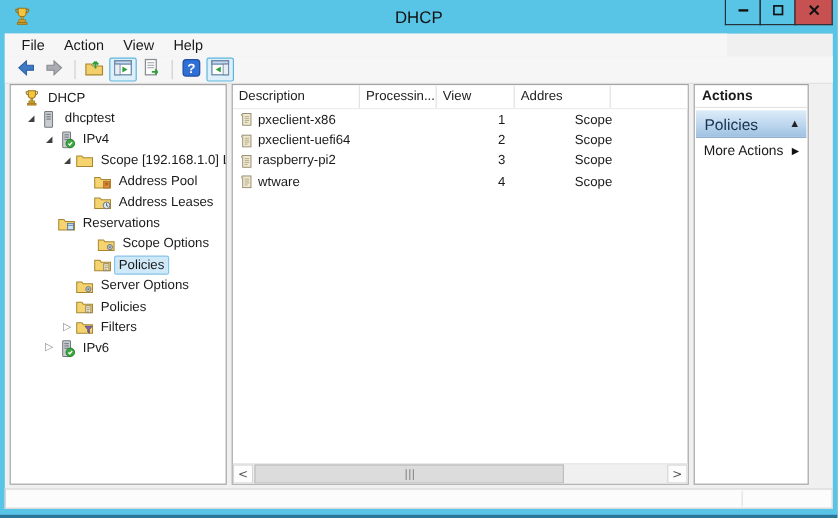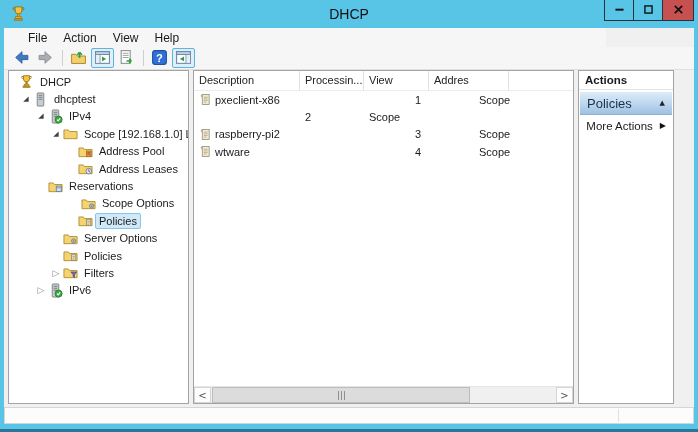--- a/index.html
+++ b/index.html
@@ -13,21 +13,21 @@
   .title{position:absolute;left:0;right:0;top:0;height:28px;text-align:center;line-height:28px;font-size:14px;color:#111;}
   .win-btns{position:absolute;top:0;right:4px;display:flex;}
   .win-btn{width:30px;height:21px;border:1px solid #27333a;border-top:none;margin-left:-1px;display:flex;align-items:center;justify-content:center;background:transparent;}
   .win-btn svg{width:13px;height:13px;}
   .win-btn.close{width:32px;background:#c75050;}
 
   
   .client{position:absolute;left:4px;top:28px;width:690px;height:396px;background:#f0f0f0;}
 
   
-  .menubar{position:absolute;left:4px;top:28px;width:602px;height:19px;background:#f6f6f6;display:flex;align-items:center;padding-left:16px;font-size:12px;}
+  .menubar{position:absolute;left:4px;top:28px;width:602px;height:19px;background:#f6f6f6;display:flex;align-items:center;padding-left:6px;font-size:12px;}
   .menu-item{padding:2px 8px;}
   .toolbar{position:absolute;left:4px;top:47px;width:690px;height:23px;background:#f6f6f6;border-bottom:1px solid #e0e0e0;display:flex;align-items:center;padding-left:6px;}
   .tool-btn{width:23px;height:20px;display:flex;align-items:center;justify-content:center;border:1px solid transparent;border-radius:2px;margin-right:1px;}
   .tool-btn svg{width:17px;height:17px;}
   .tool-btn.toggled{border-color:#5fb4dd;background:#ddf0fa;}
   .tool-sep{width:1px;height:16px;background:#cfcfcf;margin:0 4px;}
 
   
   .pane{position:absolute;background:#fff;border:1px solid #a3a3a3;}
   .tree-pane{left:8px;top:70px;width:181px;height:334px;overflow:hidden;padding-top:2px;}
@@ -304,20 +304,28 @@
                 <path d="M6 5.2h4.6M6 7.2h4.6M6 9.2h4.6M6 11.2h3" stroke="#a49c80" stroke-width="0.8"></path>
               </svg></span>
             <span>pxeclient-x86</span>
           </div>
           <div class="cell" style="width:106px"></div>
           <div class="cell" style="width:64px">1</div>
           <div class="cell" style="width:65px">Scope</div>
           <div class="cell" style="width:80px"></div>
         </div>
         <div class="list-row">
+          <div class="cell" style="width:110px">
+            <span class="row-icon"><svg viewBox="0 0 16 16" xmlns="http://www.w3.org/2000/svg">
+                <rect x="4" y="2" width="8.5" height="12" fill="#f0e9cf" stroke="#8c8468" stroke-width="0.9"></rect>
+                <path d="M4 2c-1.6 0-1.6 2.8 0 2.8" fill="#ddd3ac" stroke="#8c8468" stroke-width="0.8"></path>
+                <path d="M6 5.2h4.6M6 7.2h4.6M6 9.2h4.6M6 11.2h3" stroke="#a49c80" stroke-width="0.8"></path>
+              </svg></span>
+            <span>pxeclient-uefi64</span>
+          </div>
           <div class="cell" style="width:106px"></div>
           <div class="cell" style="width:64px">2</div>
           <div class="cell" style="width:65px">Scope</div>
           <div class="cell" style="width:80px"></div>
         </div>
         <div class="list-row">
           <div class="cell" style="width:110px">
             <span class="row-icon"><svg viewBox="0 0 16 16" xmlns="http://www.w3.org/2000/svg">
                 <rect x="4" y="2" width="8.5" height="12" fill="#f0e9cf" stroke="#8c8468" stroke-width="0.9"></rect>
                 <path d="M4 2c-1.6 0-1.6 2.8 0 2.8" fill="#ddd3ac" stroke="#8c8468" stroke-width="0.8"></path>

